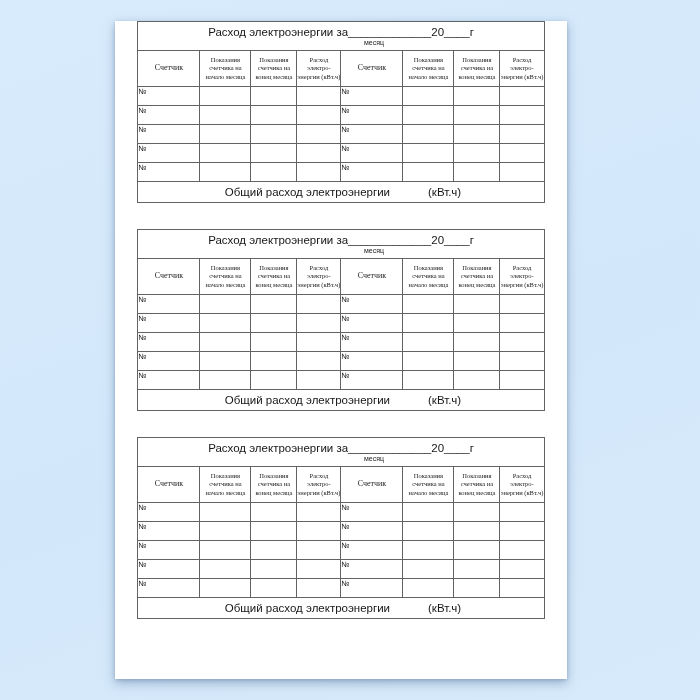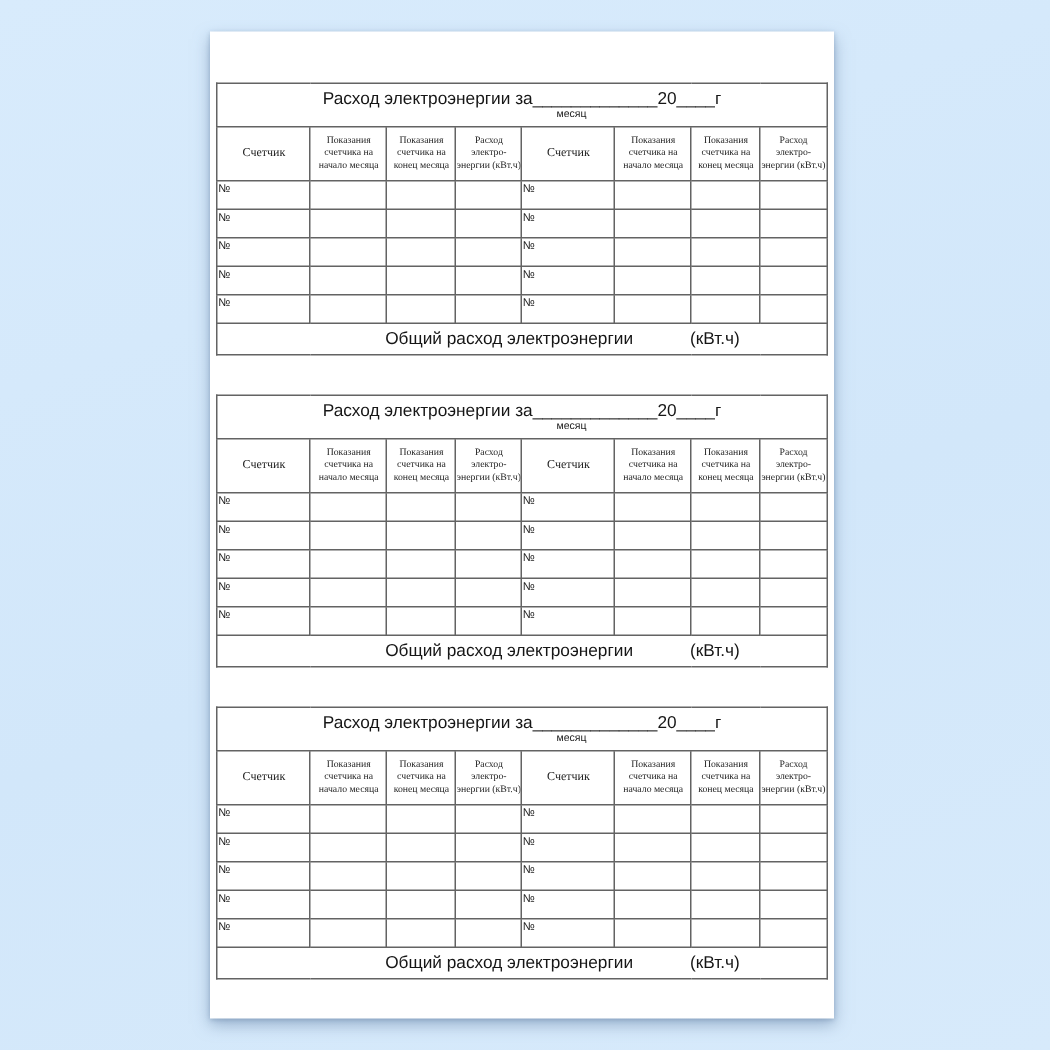--- a/index.html
+++ b/index.html
@@ -4,26 +4,24 @@
 <style>
   html, body { margin: 0; padding: 0; }
   body {
     width: 700px; height: 700px; overflow: hidden;
     background: linear-gradient(160deg, #d8ebfc 0%, #d2e7fa 55%, #d7eafb 100%);
     font-family: "Liberation Sans", sans-serif;
     position: relative;
   }
   .paper {
     position: absolute; left: 115px; top: 21px;
-    width: 416px; height: 658px;
+    width: 452px; height: 658px;
     background: #ffffff;
     box-shadow: 0 4px 10px rgba(100,130,165,0.55), 0 1px 3px rgba(100,130,165,0.40);
     box-sizing: border-box;
-    padding-top: 34px;
-    margin-left: 25px;
   }
   table.form {
     width: 406px;
     margin: 0 auto 26px auto;
     border-collapse: collapse;
     table-layout: fixed;
     color: #1c1c1c;
   }
   table.form td {
     border: 1px solid #636363;
@@ -38,21 +36,21 @@
   .hdr {
     height: 36px; text-align: center; vertical-align: middle;
     font-size: 6.5px; line-height: 1.32; padding: 0 1px; font-family: Liberation Serif, serif;
   }
   .hdr-meter { font-size: 8px; }
   .data-row td { height: 19px; vertical-align: top; }
   .num-cell { font-size: 7.5px; padding: 1px 0 0 3px; }
   .footer-cell { height: 21px; vertical-align: middle; }
   .footer-flex {
     display: flex; justify-content: center; align-items: center;
-    gap: 38px; font-size: 11.5px; position: relative; left: 27px;
+    gap: 38px; font-size: 11.5px; position: relative; left: 2px;
     color: #161616;
   }
 </style>
 </head>
 <body>
 
 <div class="paper">
   <table class="form">
     <colgroup>
       <col style="width:62px">

